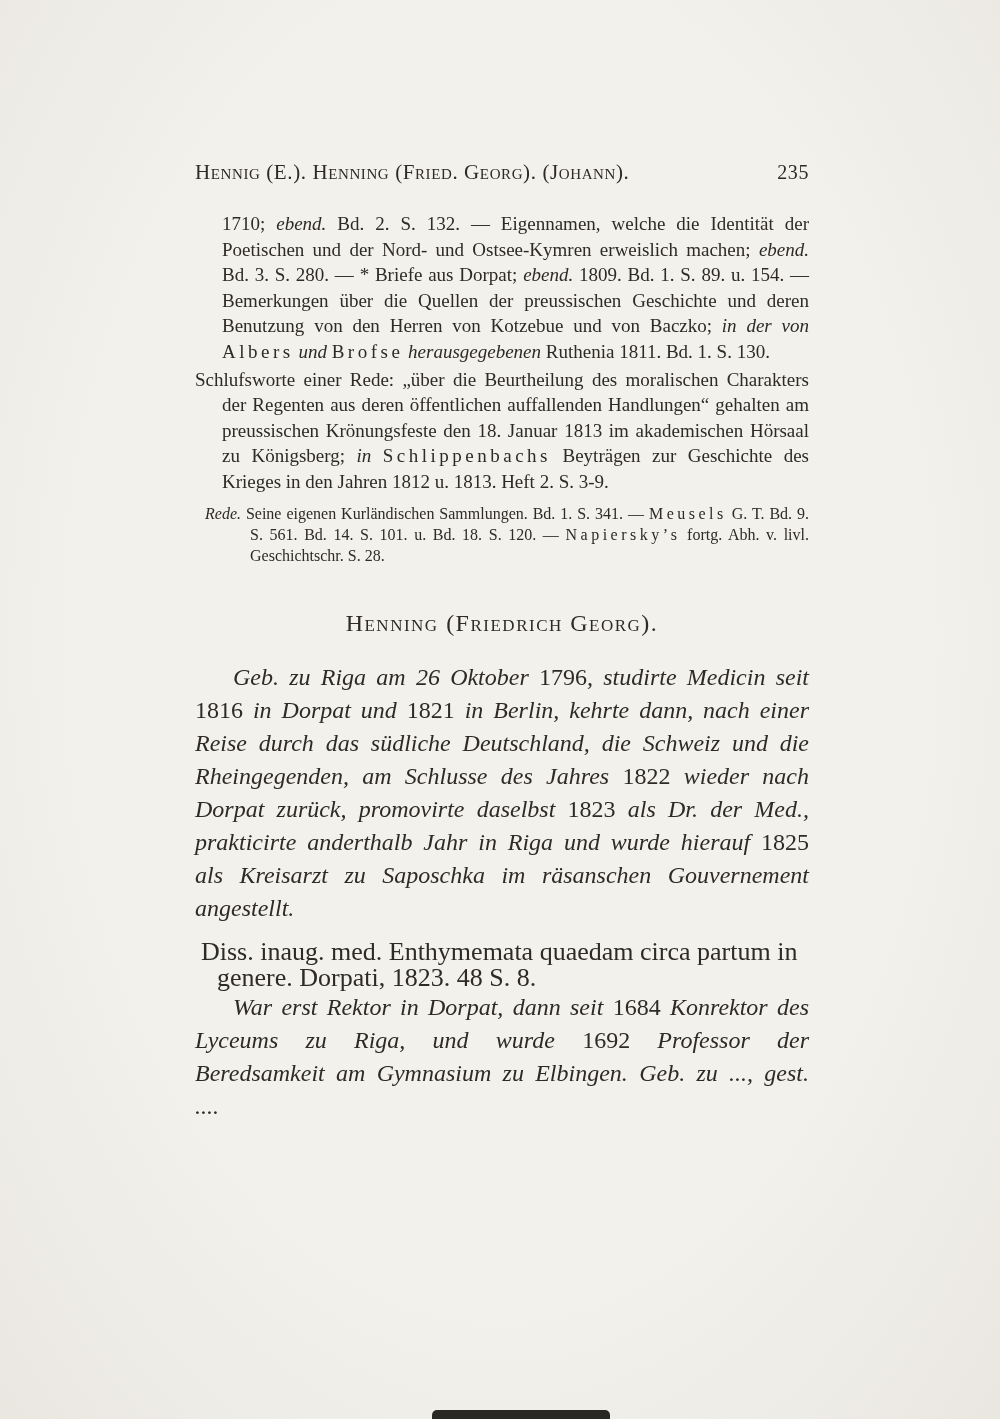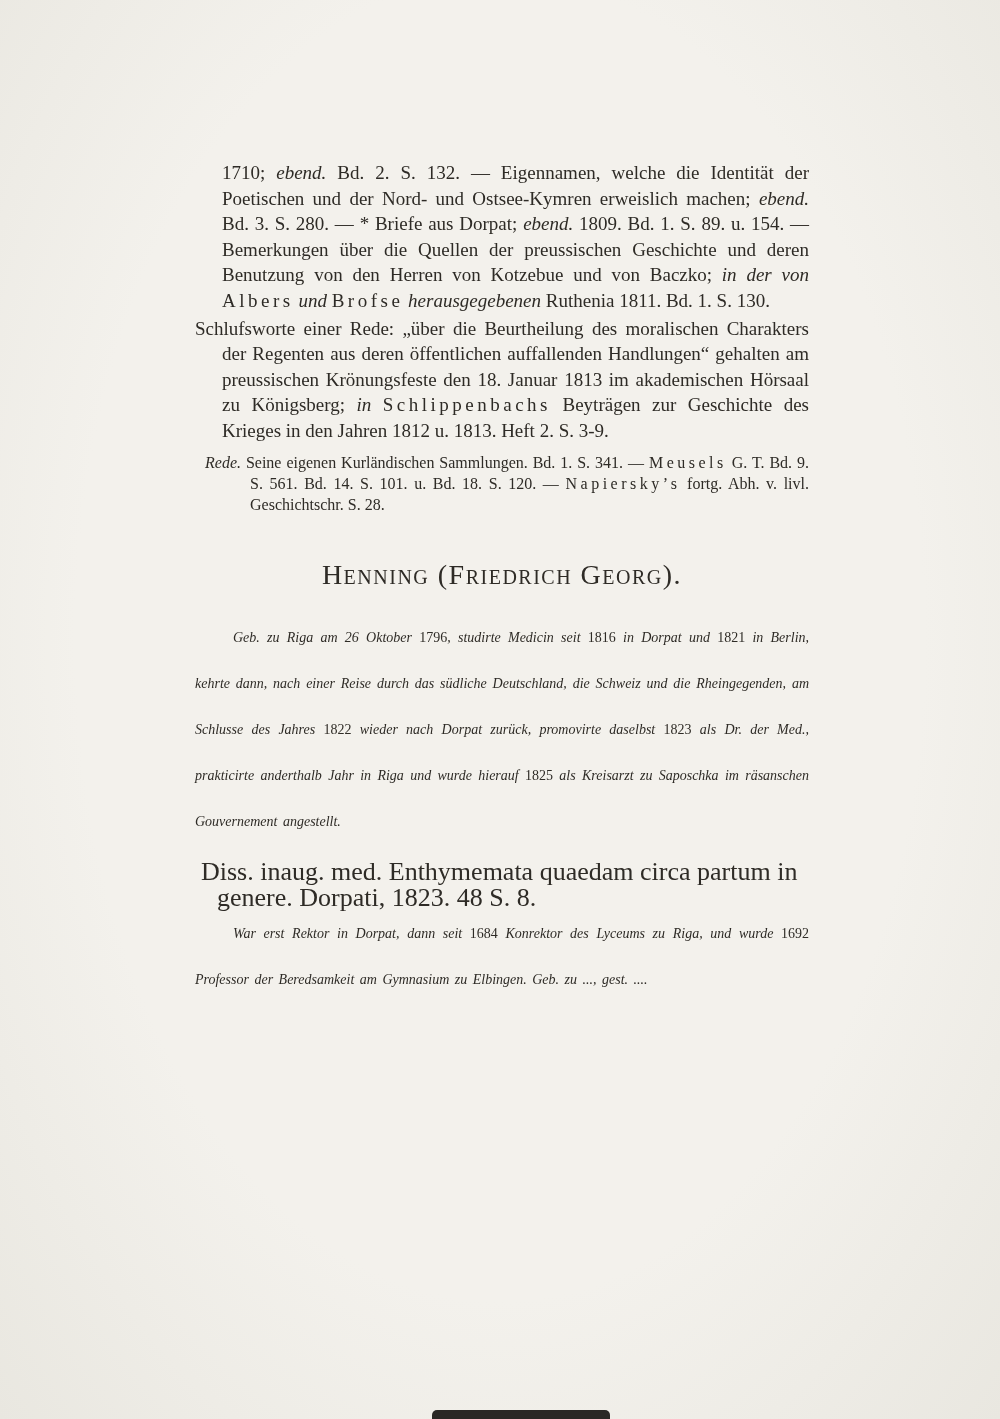--- a/index.html
+++ b/index.html
@@ -56,29 +56,29 @@
     font-size: 16px;
     line-height: 21px;
     text-align: justify;
     margin: 8px 0 0 0;
     padding-left: 55px;
     text-indent: -45px;
   }
   .entry-heading {
     font-variant: small-caps;
     font-weight: normal;
-    font-size: 28px;
+    font-size: 24px;
     letter-spacing: 1.5px;
     text-align: center;
     margin: 44px 0 24px 0;
   }
   .bio-para {
     font-style: italic;
-    font-size: 14px;
-    line-height: 46px;
+    font-size: 24px;
+    line-height: 33px;
     text-align: justify;
     text-indent: 38px;
     margin: 0 0 10px 0;
     word-spacing: 2px;
   }
   .body-para.diss {
     margin-top: 14px;
     font-size: 26px;
     line-height: 26px;
     padding-left: 16px;
@@ -100,20 +100,24 @@
     border-radius: 5px 5px 0 0;
     opacity: 0.9;
   }
 </style>
 </head>
 <body>
 
 <div class="page">
   <div class="content">
 
+    <div class="running-head">
+      <span class="head-title">Hennig (E.). Henning (Fried. Georg). (Johann).</span>
+      <span class="page-number">235</span>
+    </div>
 
     <p class="body-para indented"><span>1710; </span><span class="run-i">ebend.</span><span> Bd. 2. S. 132. — Eigennamen, welche die Identität der Poetischen und der Nord- und Ostsee-Kymren erweislich machen; </span><span class="run-i">ebend.</span><span> Bd. 3. S. 280. — * Briefe aus Dorpat; </span><span class="run-i">ebend.</span><span> 1809. Bd. 1. S. 89. u. 154. — Bemerkungen über die Quellen der preussischen Geschichte und deren Benutzung von den Herren von Kotzebue und von Baczko; </span><span class="run-i">in der von</span><span> </span><span class="run-sp">Albers</span><span> </span><span class="run-i">und</span><span> </span><span class="run-sp">Brofse</span><span> </span><span class="run-i">herausgegebenen</span><span> Ruthenia 1811. Bd. 1. S. 130.</span></p>
 
     <p class="body-para hanging"><span>Schlufsworte einer Rede: „über die Beurtheilung des moralischen Charakters der Regenten aus deren öffentlichen auffallenden Handlungen“ gehalten am preussischen Krönungsfeste den 18. Januar 1813 im akademischen Hörsaal zu Königsberg; </span><span class="run-i">in</span><span> </span><span class="run-sp">Schlippenbachs</span><span> Beyträgen zur Geschichte des Krieges in den Jahren 1812 u. 1813. Heft 2. S. 3-9.</span></p>
 
     <p class="ref-note"><span class="run-i">Rede.</span><span> Seine eigenen Kurländischen Sammlungen. Bd. 1. S. 341. — </span><span class="run-sp">Meusels</span><span> G. T. Bd. 9. S. 561. Bd. 14. S. 101. u. Bd. 18. S. 120. — </span><span class="run-sp">Napiersky’s</span><span> fortg. Abh. v. livl. Geschichtschr. S. 28.</span></p>
 
     <h2 class="entry-heading">Henning (Friedrich Georg).</h2>
 
     <p class="bio-para"><span>Geb. zu Riga am 26 Oktober </span><span class="run-r">1796</span><span>, studirte Medicin seit </span><span class="run-r">1816</span><span> in Dorpat und </span><span class="run-r">1821</span><span> in Berlin, kehrte dann, nach einer Reise durch das südliche Deutschland, die Schweiz und die Rheingegenden, am Schlusse des Jahres </span><span class="run-r">1822</span><span> wieder nach Dorpat zurück, promovirte daselbst </span><span class="run-r">1823</span><span> als Dr. der Med., prakticirte anderthalb Jahr in Riga und wurde hierauf </span><span class="run-r">1825</span><span> als Kreisarzt zu Saposchka im räsanschen Gouvernement angestellt.</span></p>

